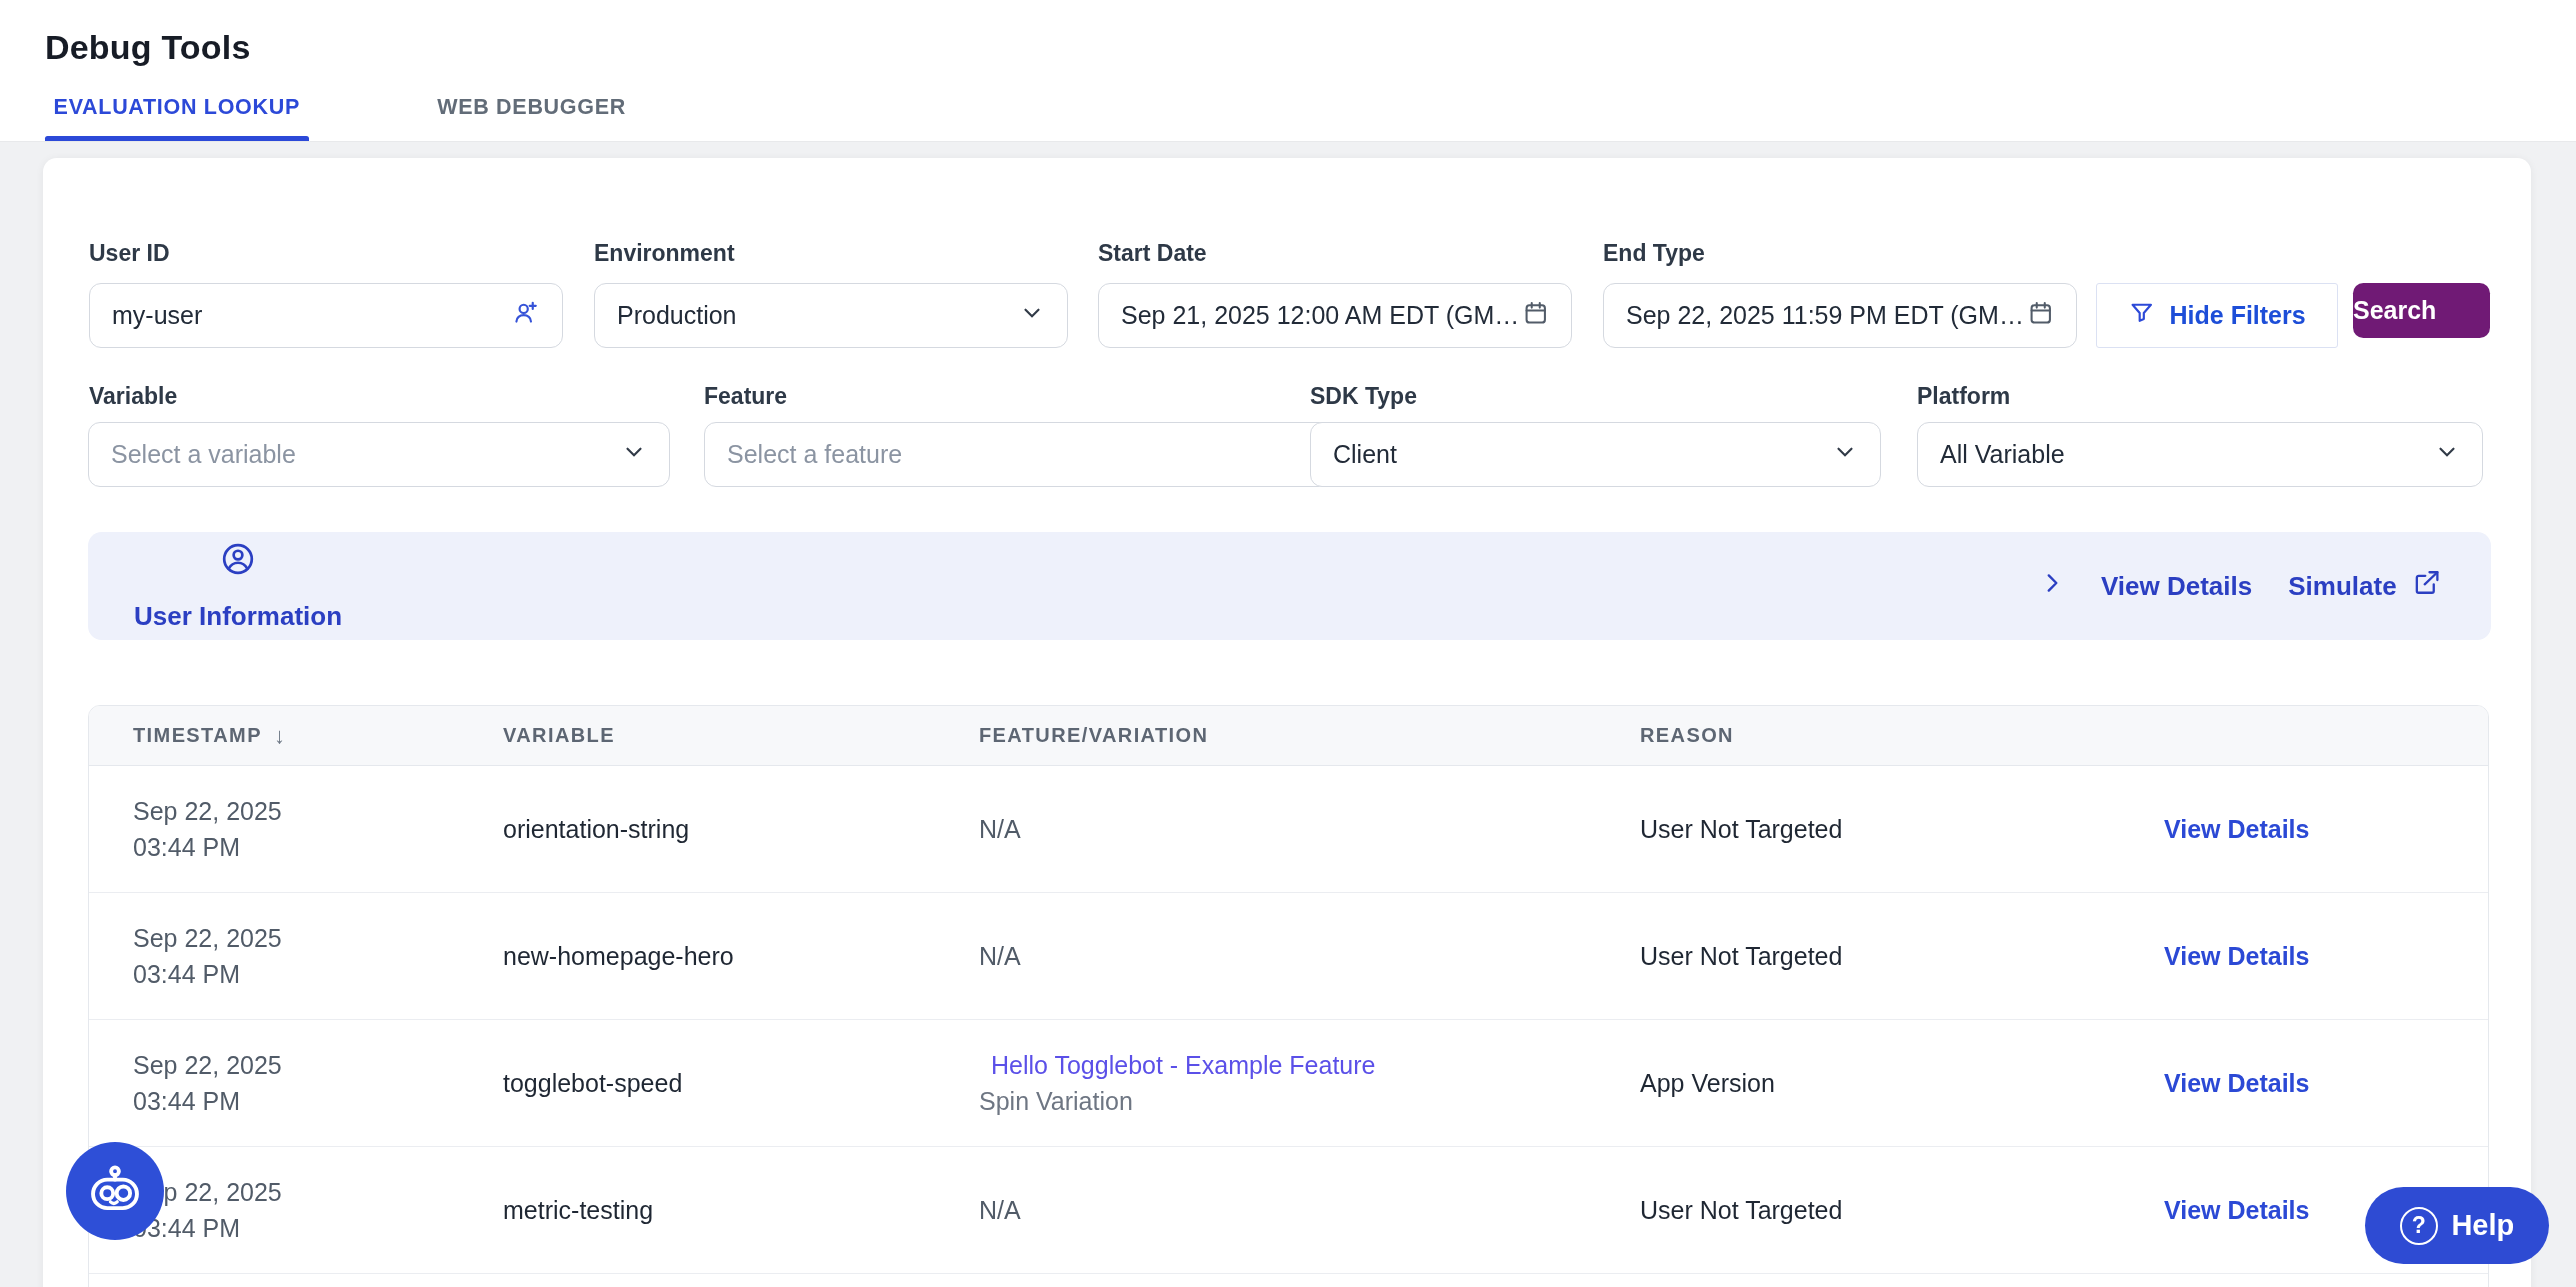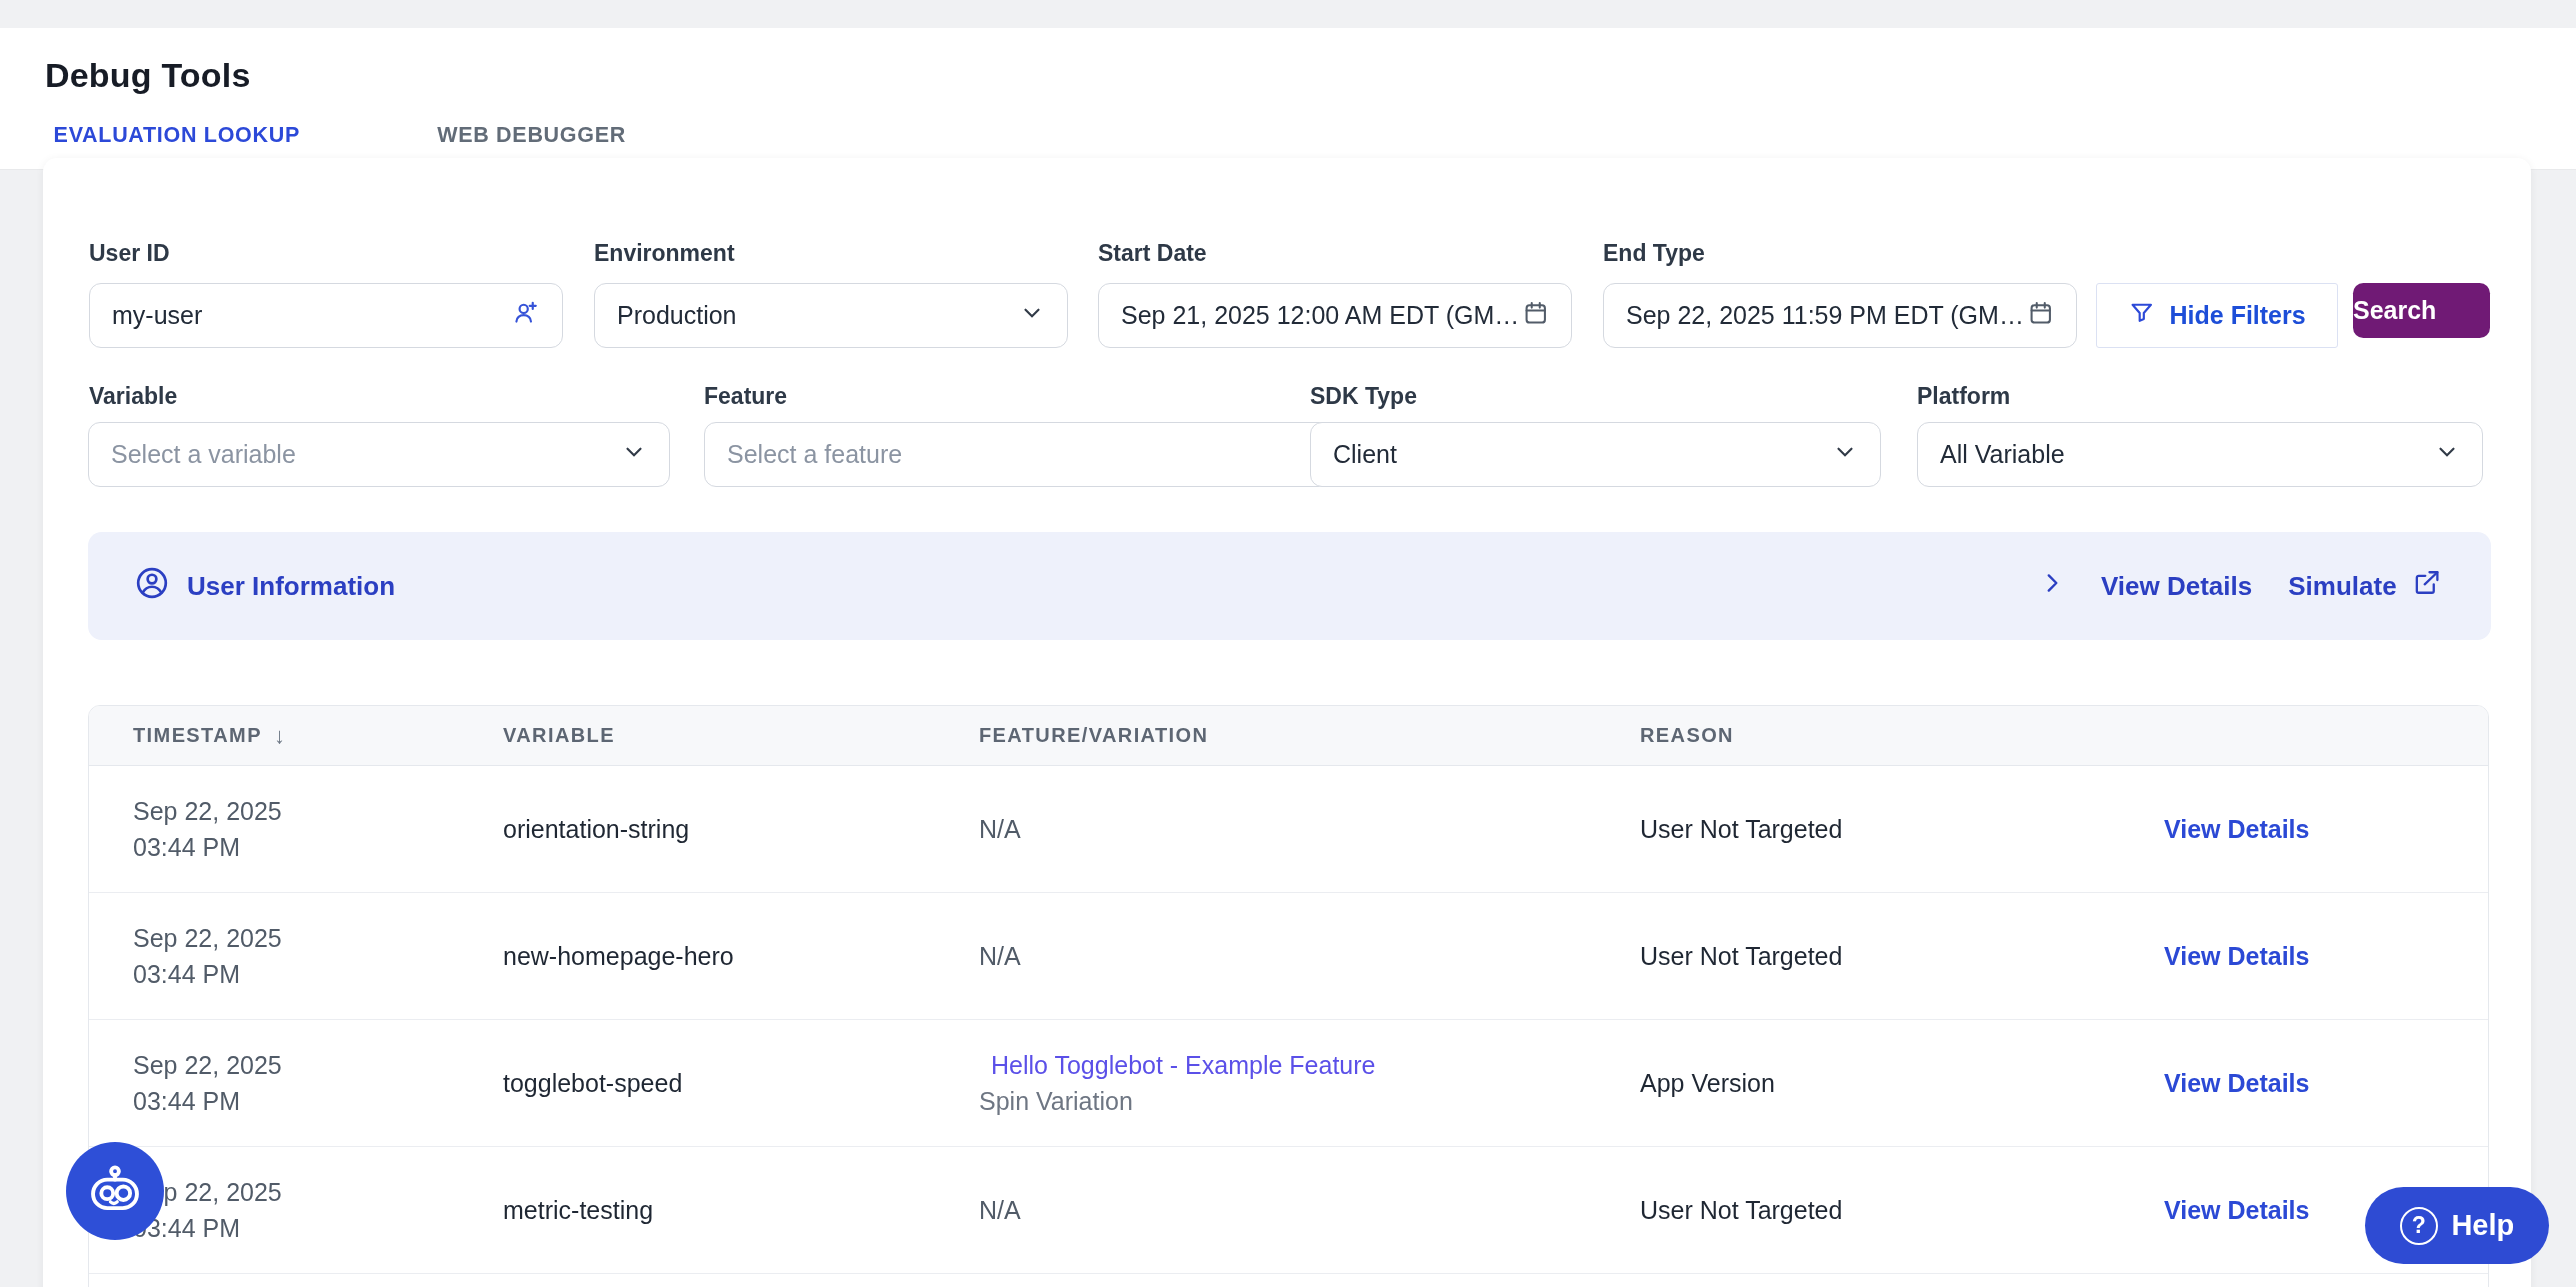--- a/index.html
+++ b/index.html
@@ -1,41 +1,41 @@
 <!DOCTYPE html>
 <html style="font-size:13.7px"><head>
 <meta charset="utf-8">
 <style>
   * { margin:0; padding:0; box-sizing:border-box; }
   html,body { width:2576px; height:1287px; overflow:hidden; }
   body { font-family:"Liberation Sans", sans-serif; background:#f0f1f3; position:relative; }
 
   
-  .topbar { position:absolute; left:0; top:0; width:2576px; height:142px; background:#ffffff; border-bottom:0.9px solid #e8e9eb;margin-top:28px; }
+  .topbar { position:absolute; left:0; top:0; width:2576px; height:142px; background:#ffffff; border-bottom:0.9px solid #e8e9eb; }
   .page-title { position:absolute; left:45px; top:27.5px; font-size:34px; font-weight:700; color:#171c26; letter-spacing:0.2px; }
   .tabs { position:absolute; left:45px; bottom:0; display:flex; gap:120px; }
   .tab { position:relative; padding:0 8.6px 20.6px 8.6px; font-size:21.5px; font-weight:600; letter-spacing:0.7px; color:#626c78; cursor:pointer; }
   .tab.active { color:#2c49d8; }
   .tab.active::after { content:""; position:absolute; left:0; right:0; bottom:0; height:5.1px; background:#2c49d8; border-radius:2.6px 2.6px 0 0; }
 
   
   .card { position:absolute; left:43px; top:158px; width:2488px; height:1158px; background:#ffffff; border-radius:13.7px; box-shadow:0 1.7px 8.6px rgba(16,24,40,0.06); }
 
   
   .flabel { position:absolute; font-size:23px; font-weight:600; color:#2e3947; }
   .control { position:absolute; height:65px; border:1.7px solid #d5d9e0; border-radius:12px; background:#fff; display:flex; align-items:center; padding:0 22px; font-size:25px; color:#222b38; white-space:nowrap; overflow:hidden; }
   .control .val { flex:1 1 auto; overflow:hidden; white-space:nowrap; }
   .control .placeholder { color:#8b94a2; }
   .control svg { flex:0 0 auto; }
   .btn-outline { position:absolute; height:65px; border:1.7px solid #dbe1f3; border-radius:3px; background:#fff; display:flex; align-items:center; justify-content:center; gap:13.7px; font-size:25px; font-weight:600; color:#1d4ed8; cursor:pointer; }
   .btn-primary { position:absolute; height:55px; border:none; border-radius:10.3px; background:#701a75; color:#ffffff; font-size:25px; font-weight:600; display:flex; align-items:center; justify-content:flex-start; cursor:pointer; font-family:"Liberation Sans",sans-serif; }
 
   
   .banner { position:absolute; left:45px; top:374px; width:2403px; height:108px; background:#eef1fb; border-radius:13.7px; display:flex; align-items:center; padding:0 50px 0 46px; }
-  .banner-left { display:flex; align-items:center; gap:17px; color:#2b3fc2; font-size:26px; font-weight:600; }
+  .banner-left { display:flex; align-items:center; gap:17px; color:#2b3fc2; font-size:26px; font-weight:600;flex-direction:column; }
   .banner-right { margin-left:auto; display:flex; align-items:center; gap:36px; color:#2b3fc2; font-size:26px; font-weight:600; }
   .banner-right .grp { display:flex; align-items:center; gap:15.4px; cursor:pointer; }
 
   
   .table { position:absolute; left:45px; top:547px; width:2401px; height:601px; border:1.7px solid #e5e8ed; border-radius:12px 12px 0 0; background:#fff; overflow:hidden; }
   .thead { position:relative; height:60px; background:#f7f8fa; border-bottom:1.7px solid #e5e8ed; font-size:20px; font-weight:600; letter-spacing:1.4px; color:#5d6673; }
   .trow { position:relative; height:127px; border-bottom:1.7px solid #ebedf1; font-size:25px; }
   .cell { position:absolute; top:0; height:100%; display:flex; align-items:center; }
   .c1 { left:44px;  width:360px; }
   .c2 { left:414px; width:463px; }

